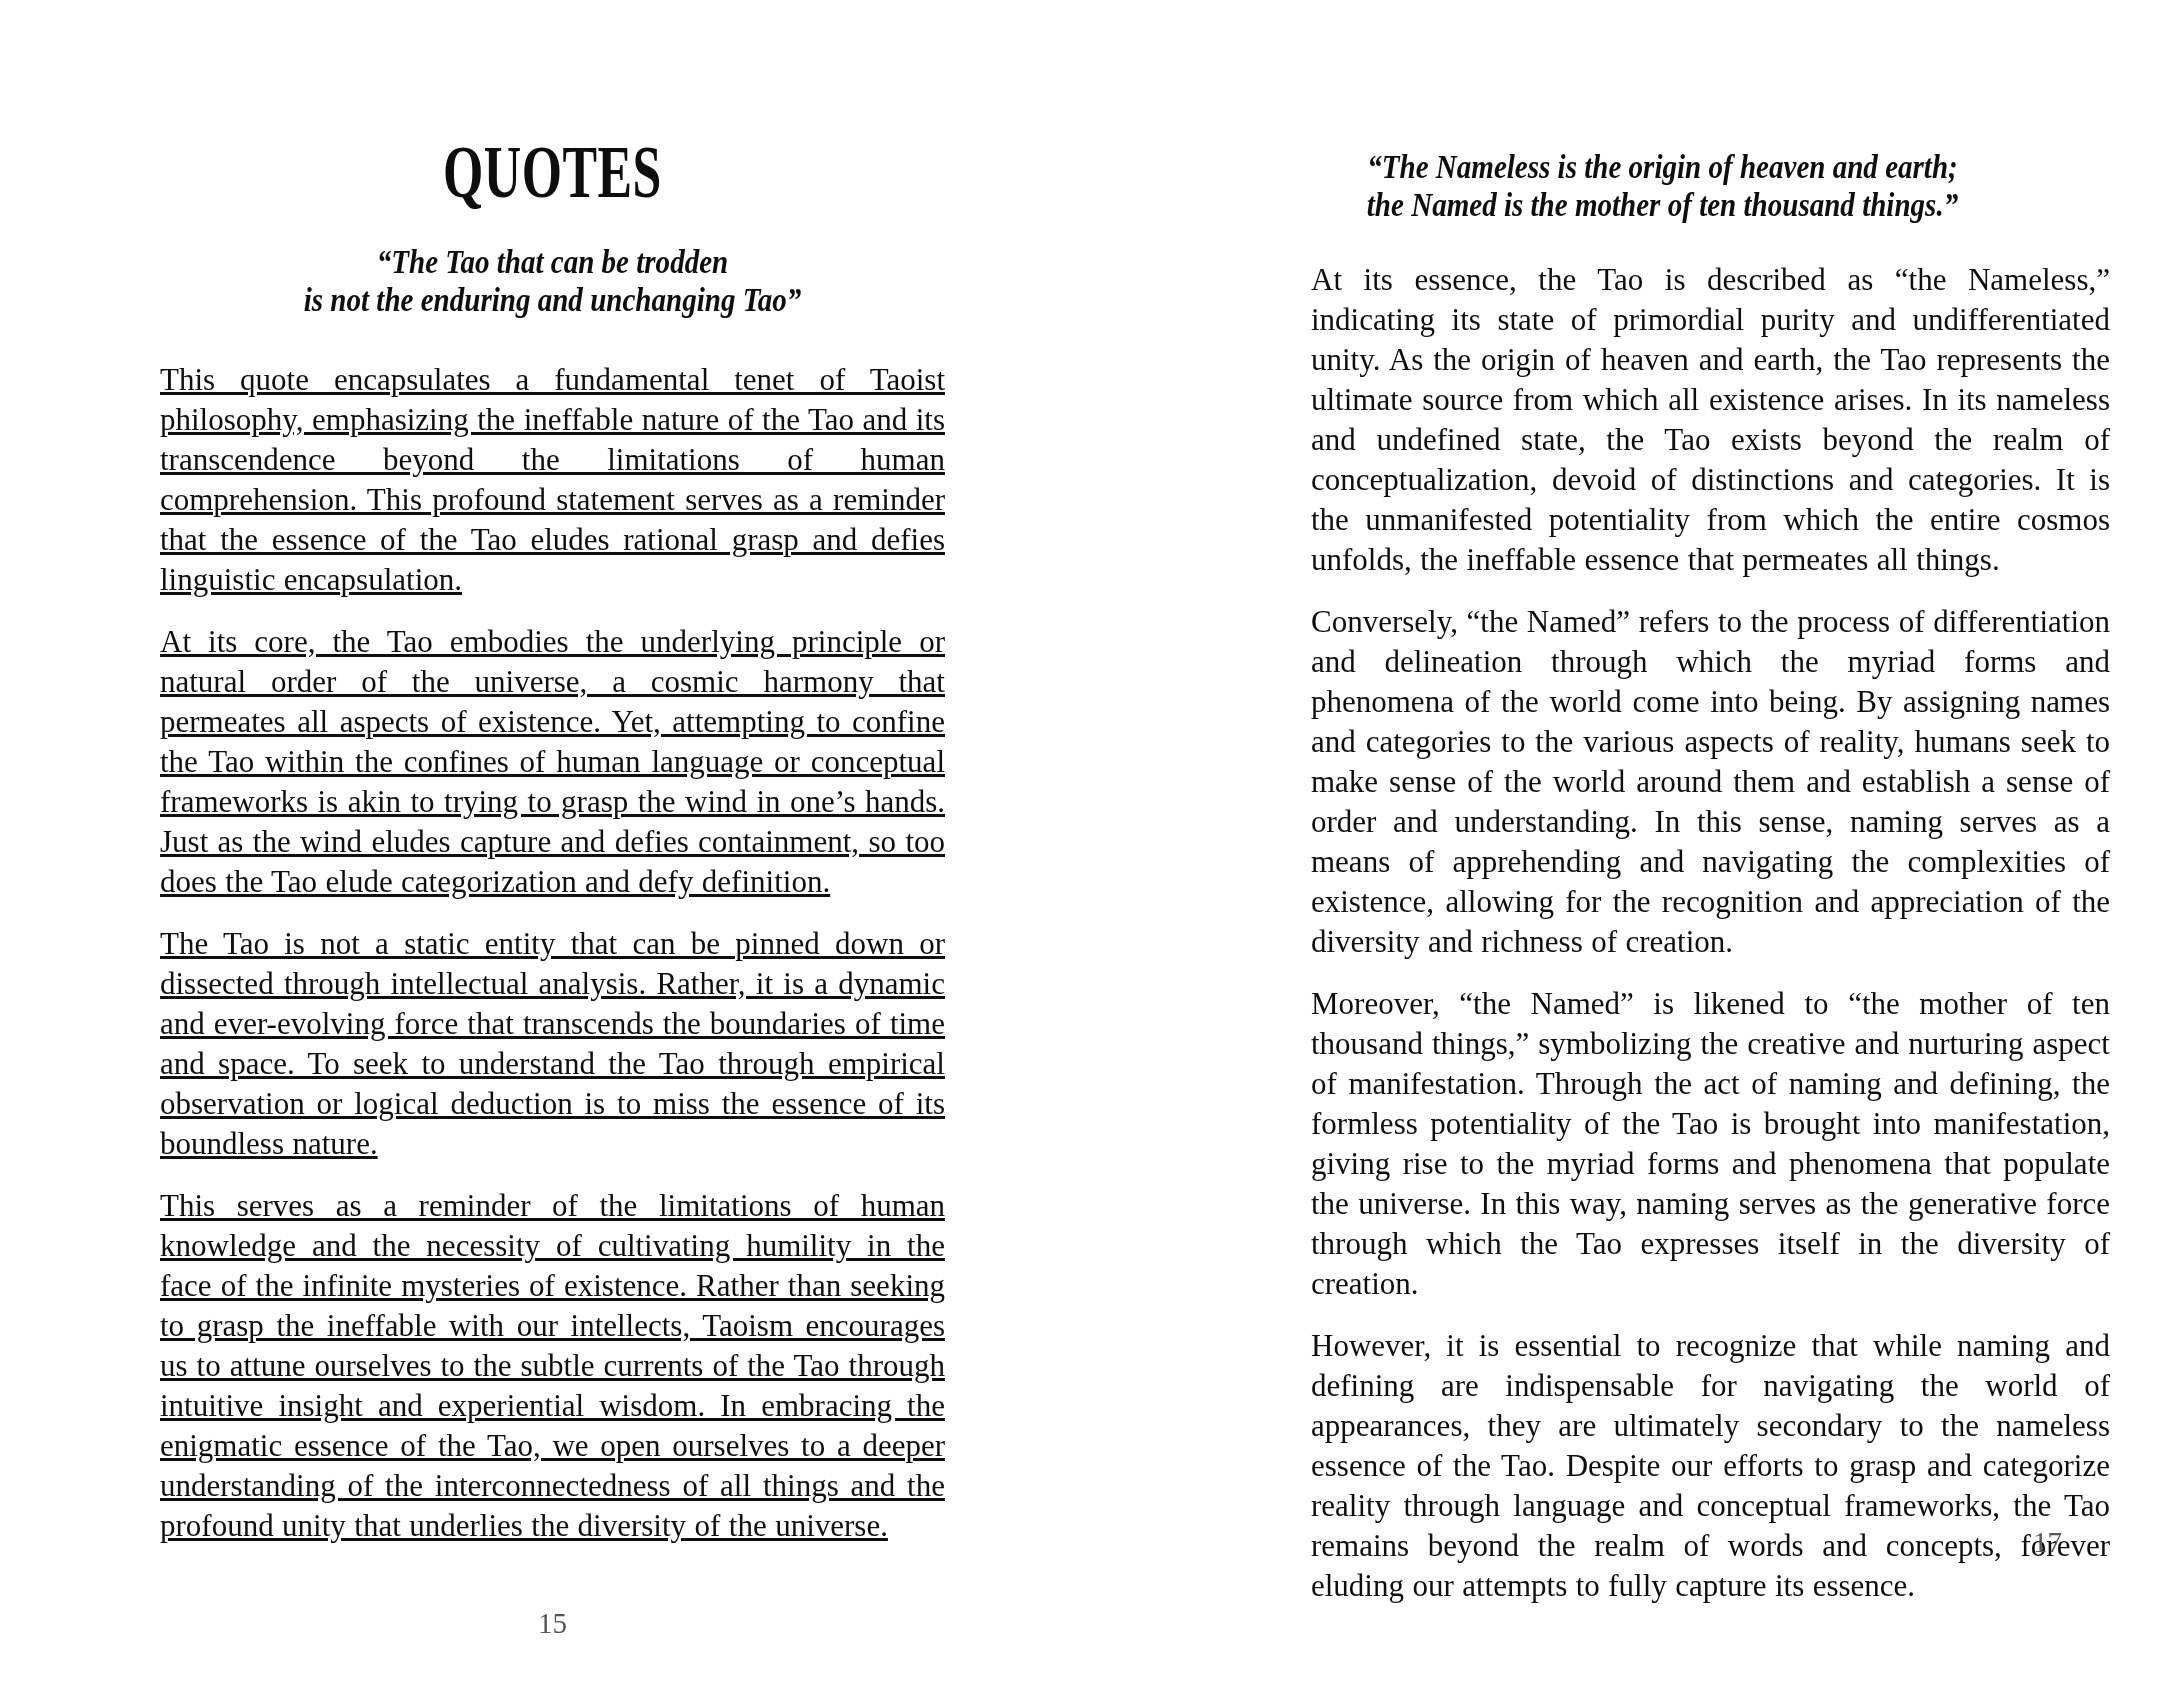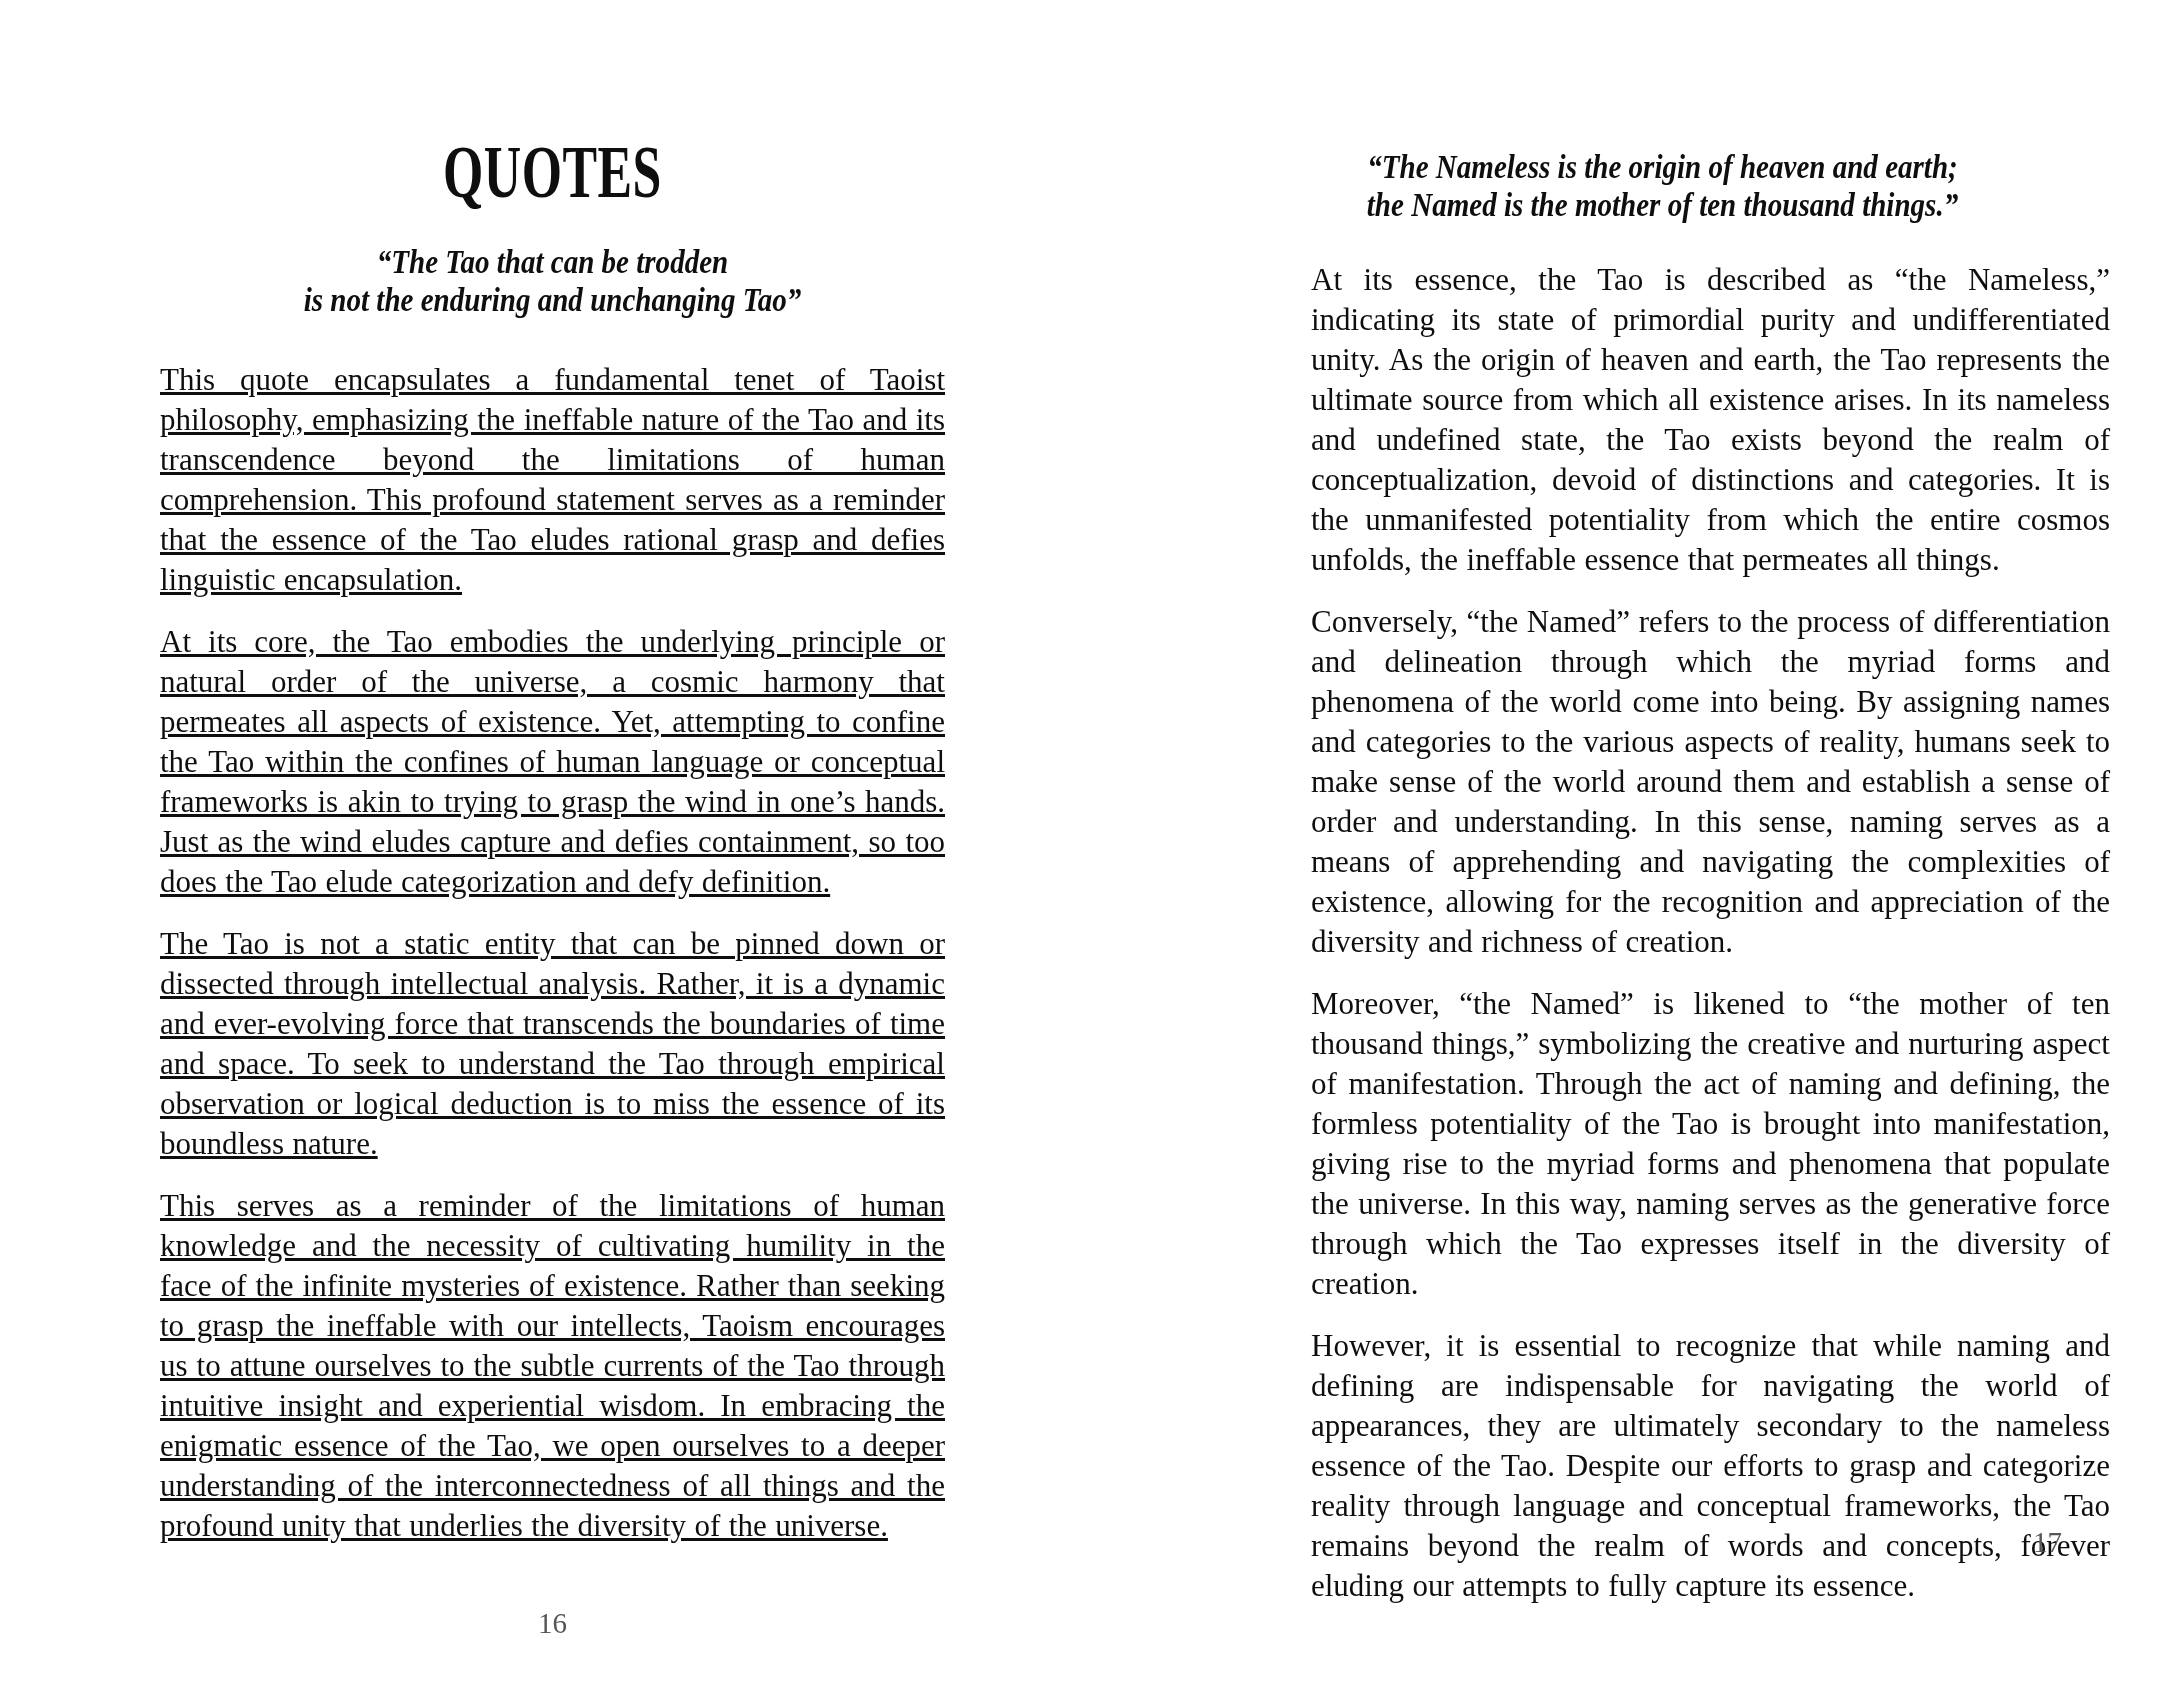--- a/index.html
+++ b/index.html
@@ -95,21 +95,21 @@
       <div>is not the enduring and unchanging Tao”</div>
     </div>
 
     <div class="body-text">
       <p>This quote encapsulates a fundamental tenet of Taoist philosophy, emphasizing the ineffable nature of the Tao and its transcendence beyond the limitations of human comprehension. This profound statement serves as a reminder that the essence of the Tao eludes rational grasp and defies linguistic encapsulation.</p>
       <p>At its core, the Tao embodies the underlying principle or natural order of the universe, a cosmic harmony that permeates all aspects of existence. Yet, attempting to confine the Tao within the confines of human language or conceptual frameworks is akin to trying to grasp the wind in one’s hands. Just as the wind eludes capture and defies containment, so too does the Tao elude categorization and defy definition.</p>
       <p>The Tao is not a static entity that can be pinned down or dissected through intellectual analysis. Rather, it is a dynamic and ever-evolving force that transcends the boundaries of time and space. To seek to understand the Tao through empirical observation or logical deduction is to miss the essence of its boundless nature.</p>
       <p>This serves as a reminder of the limitations of human knowledge and the necessity of cultivating humility in the face of the infinite mysteries of existence. Rather than seeking to grasp the ineffable with our intellects, Taoism encourages us to attune ourselves to the subtle currents of the Tao through intuitive insight and experiential wisdom. In embracing the enigmatic essence of the Tao, we open ourselves to a deeper understanding of the interconnectedness of all things and the profound unity that underlies the diversity of the universe.</p>
     </div>
 
-    <div class="page-number">16</div>
+    <div class="page-number">15</div>
   </div>
 
   <div class="page page-right">
     <div class="quote">
       <div>“The Nameless is the origin of heaven and earth;</div>
       <div>the Named is the mother of ten thousand things.”</div>
     </div>
 
     <div class="body-text">
       <p>At its essence, the Tao is described as “the Nameless,” indicating its state of primordial purity and undifferentiated unity. As the origin of heaven and earth, the Tao represents the ultimate source from which all existence arises. In its nameless and undefined state, the Tao exists beyond the realm of conceptualization, devoid of distinctions and categories. It is the unmanifested potentiality from which the entire cosmos unfolds, the ineffable essence that permeates all things.</p>

